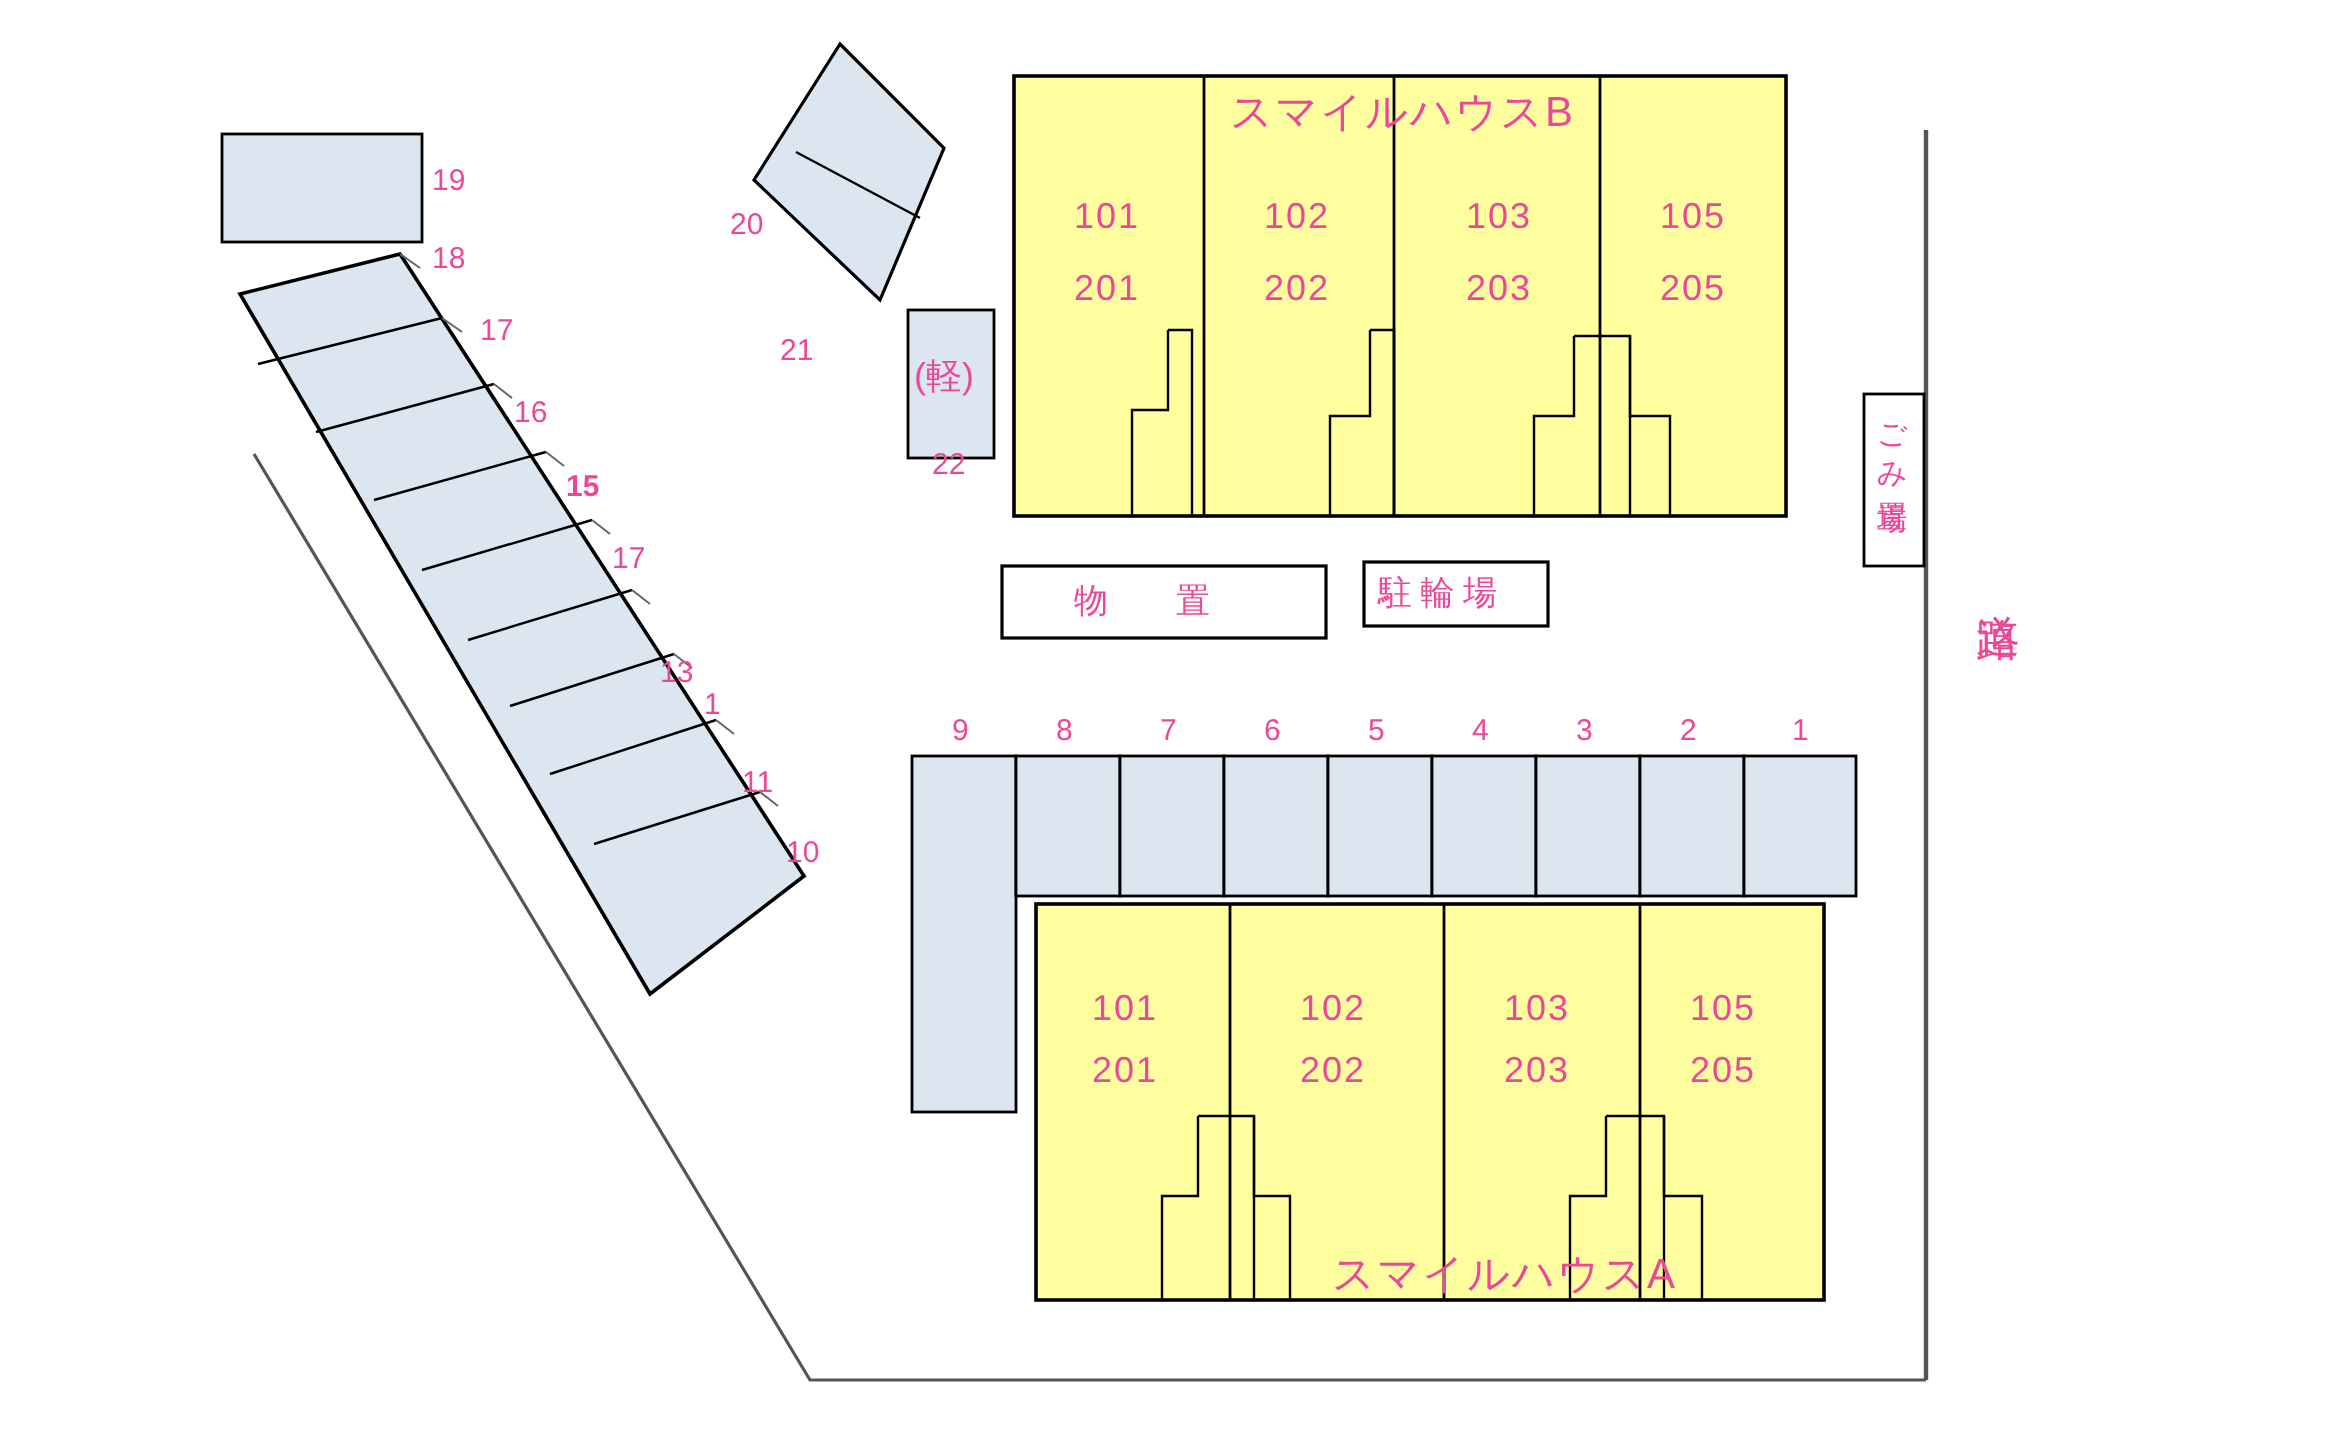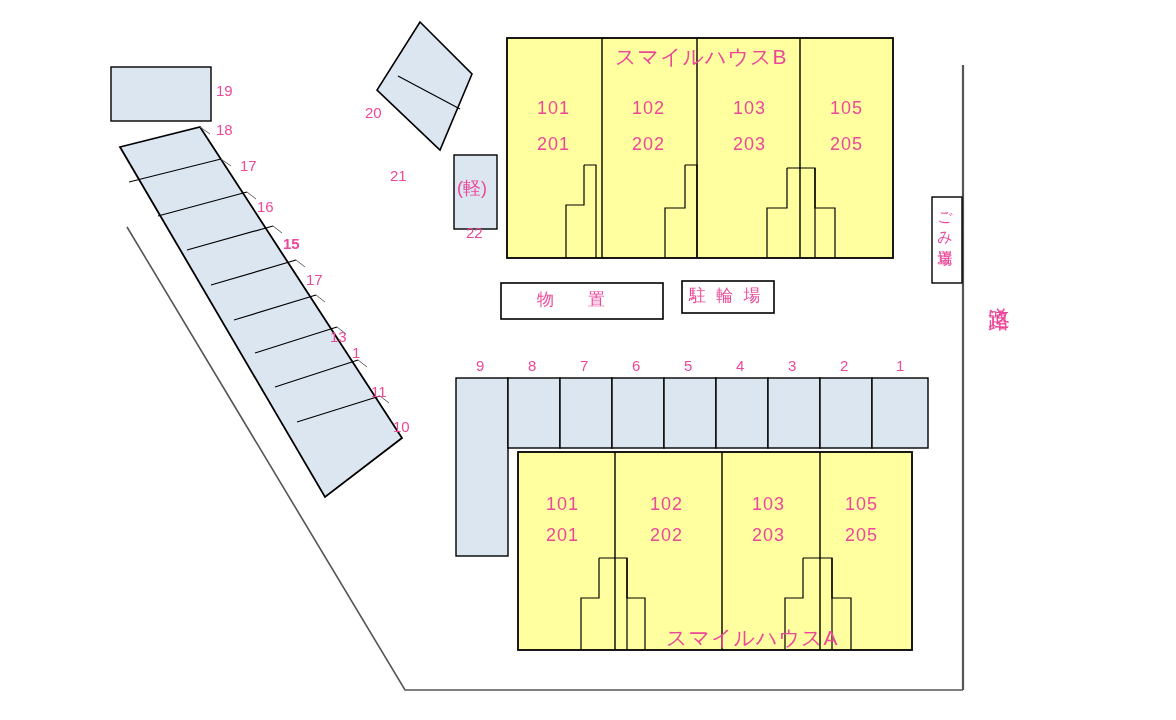--- a/index.html
+++ b/index.html
@@ -39,21 +39,21 @@
     font-family: "Liberation Sans", sans-serif;
     letter-spacing: 1px;
   }
   .bldg-title {
     font-size: 21px;
     font-family: "Liberation Sans", sans-serif;
     letter-spacing: 1px;
   }
   .boxlabel {
     font-size: 17px;
-    font-family: Liberation Mono, monospace;
+    font-family: Liberation Serif, serif;
   }
   .vert {
     writing-mode: vertical-rl;
     text-orientation: upright;
     font-size: 15px;
     letter-spacing: 1px;
   }
   .road-label {
     writing-mode: vertical-rl;
     text-orientation: upright;

